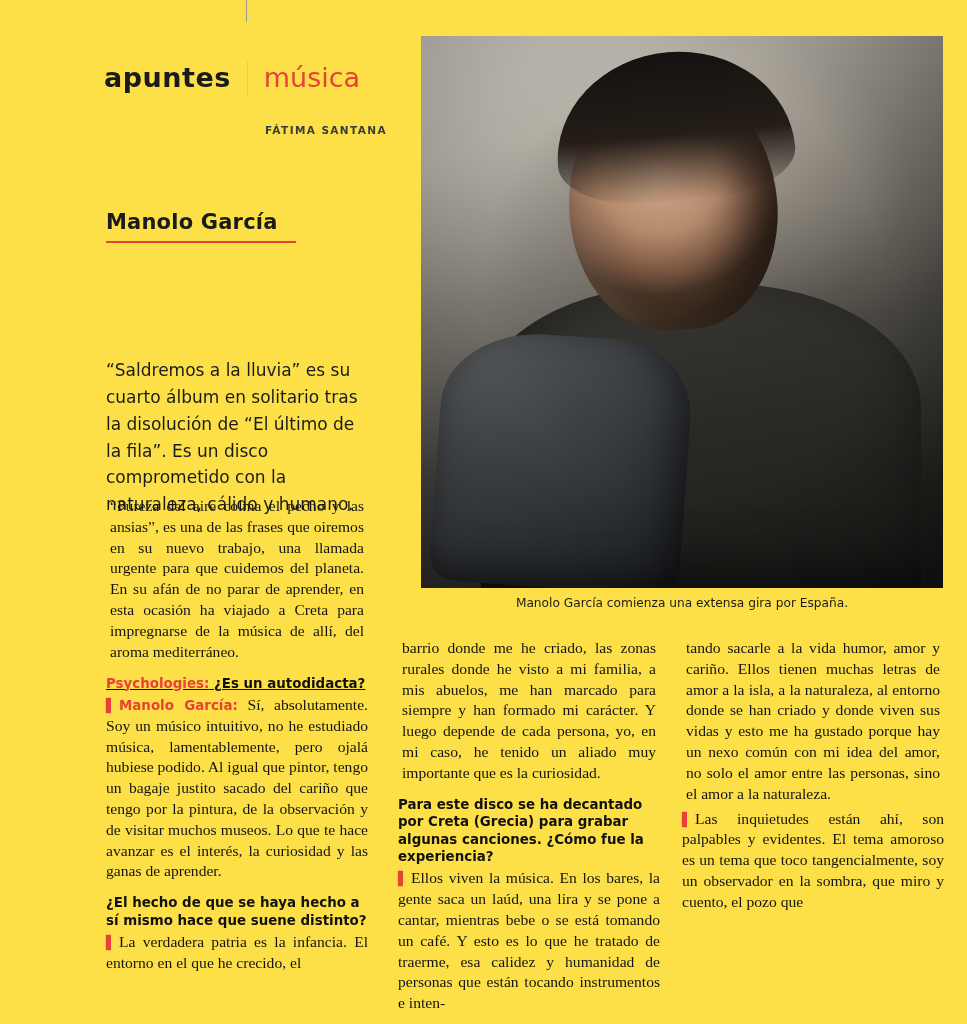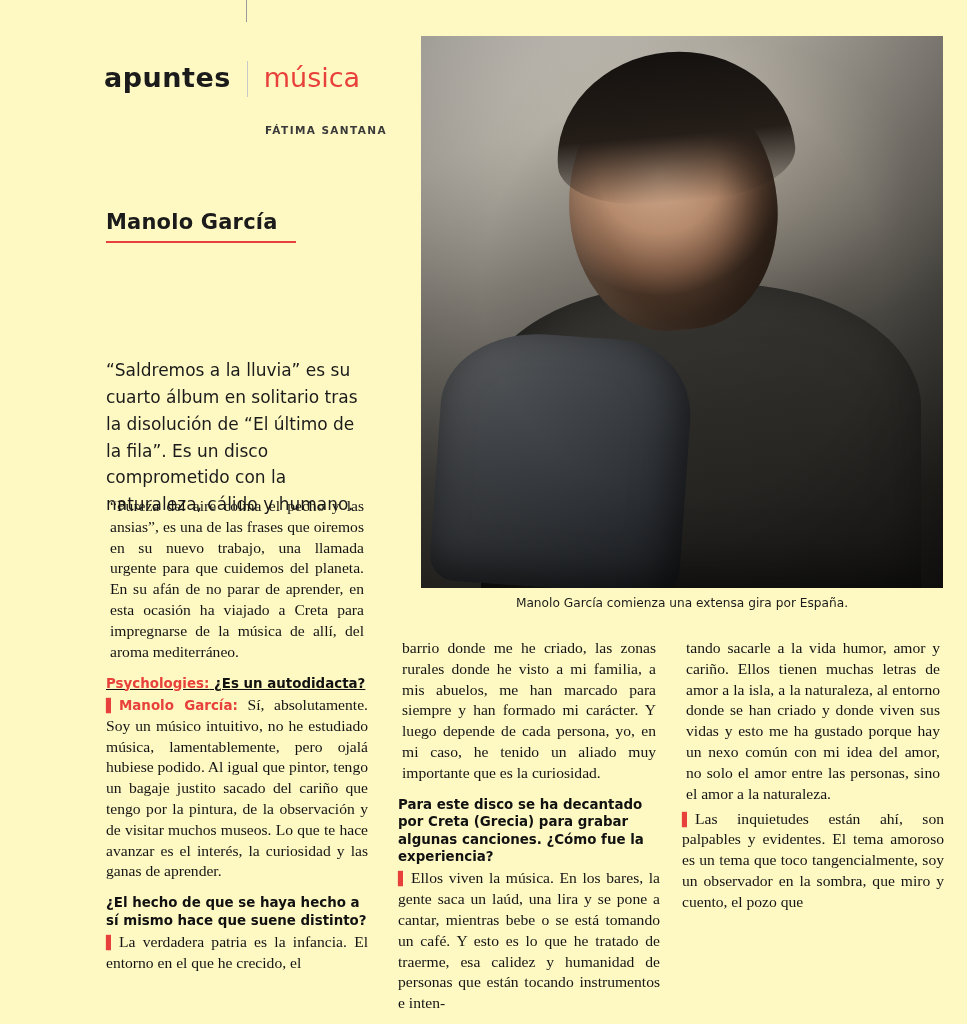--- a/index.html
+++ b/index.html
@@ -12,21 +12,21 @@
     height: 1024px;
     position: relative;
     font-family: "Liberation Serif", serif;
     color: #1a1a1a;
     overflow: hidden;
   }
 
   .page {
     position: absolute;
     inset: 0;
-    background: #fef9c3;
+    background: #fde047;
   }
 
   
   .gutter-rule {
     position: absolute;
     left: 246px;
     top: 0;
     width: 1px;
     height: 22px;
     background: #9a9a9a;

